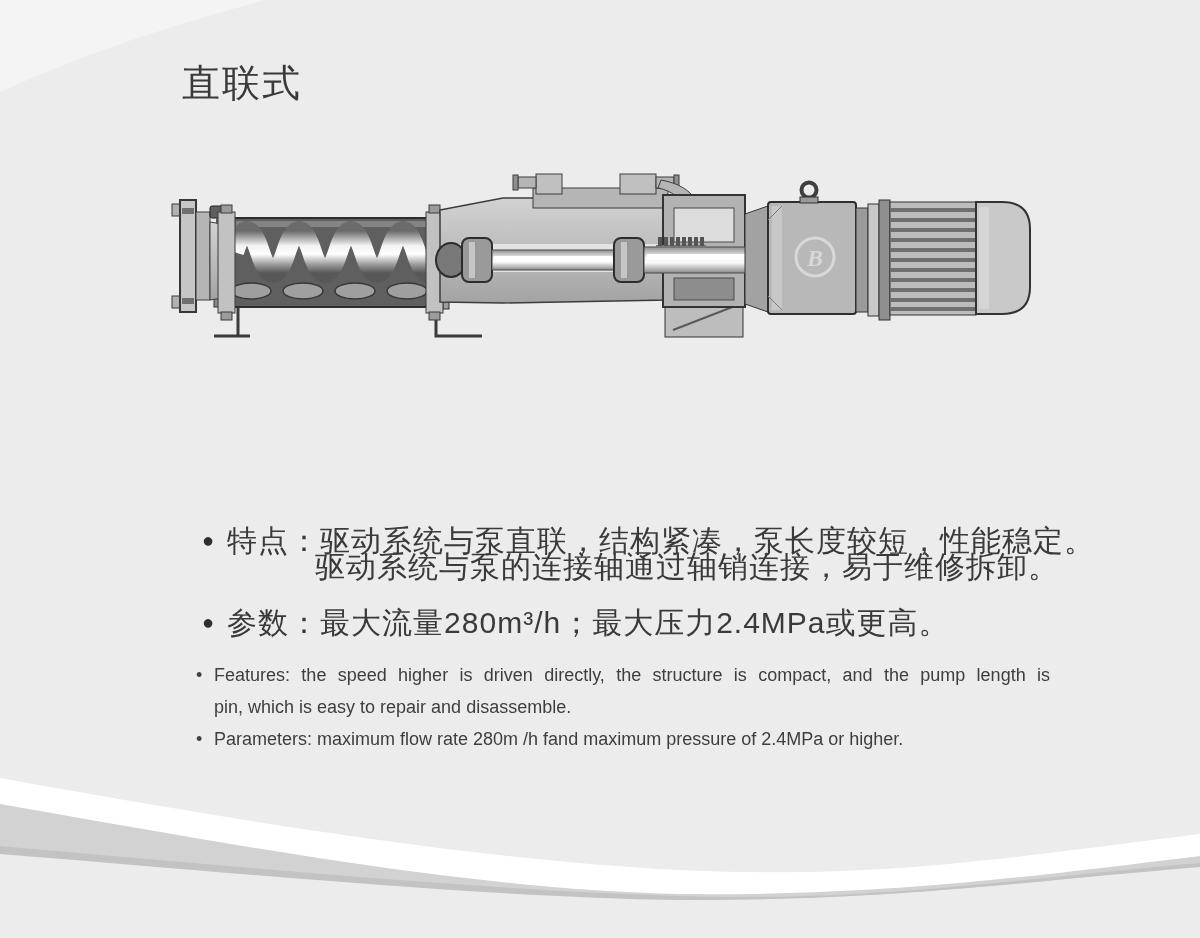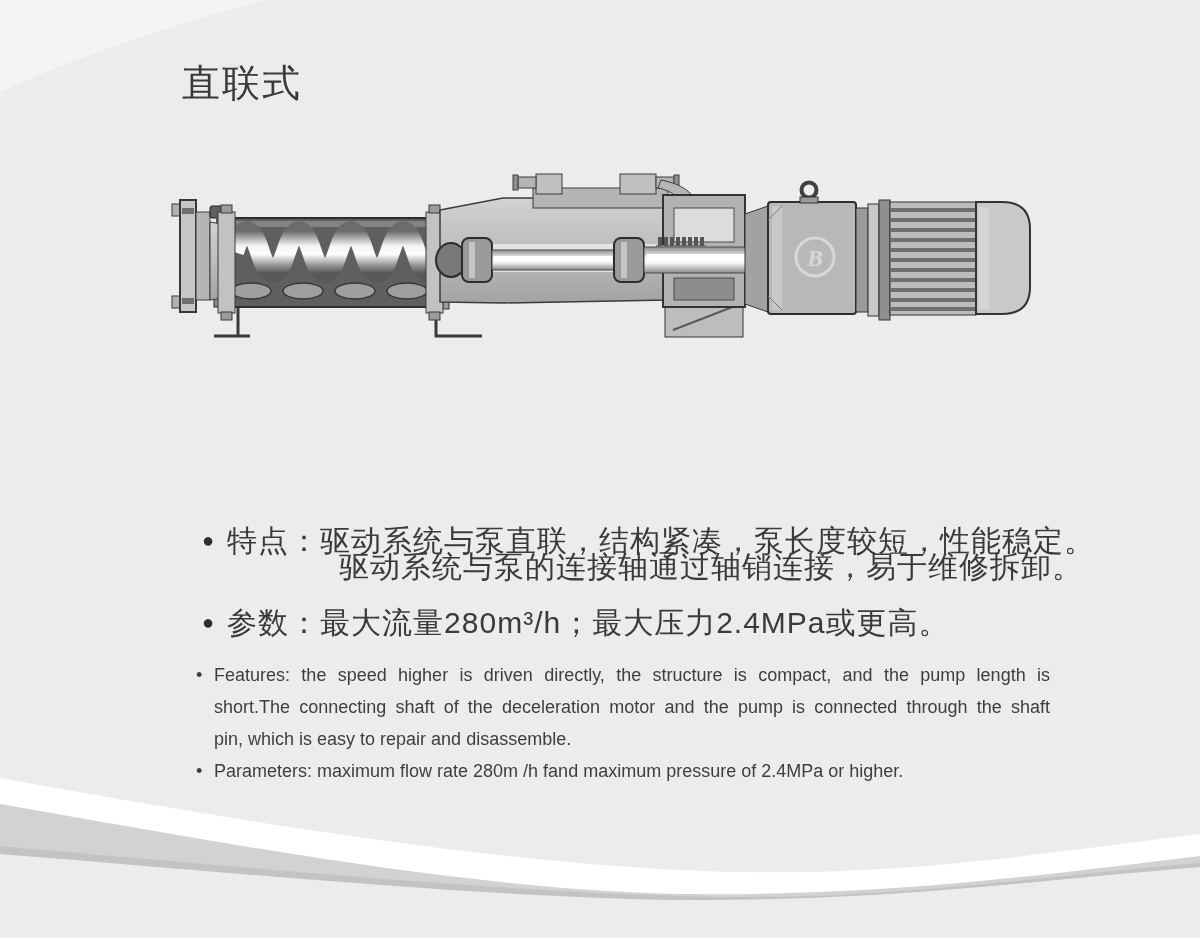--- a/index.html
+++ b/index.html
@@ -16,21 +16,21 @@
     font-size:38px;font-weight:400;letter-spacing:2px;color:#3a3a3a;
   }
   .corner-wisp{position:absolute;left:0;top:0;}
   .pump-svg{position:absolute;left:168px;top:150px;}
   .cn-line{
     position:absolute;
     font-size:30px;color:#3a3a3a;letter-spacing:1px;
     white-space:nowrap;
   }
   .cn-1{left:202px;top:481px;margin-top:40px;}
-  .cn-2{left:315px;top:547px;margin-left:24px;}
+  .cn-2{left:315px;top:547px;}
   .cn-3{left:202px;top:603px;}
   .cn-bullet{
     display:inline-block;
     font-size:20px;vertical-align:4px;margin-right:12px;color:#2f2f2f;
   }
   .en-block{
     position:absolute;left:196px;top:659px;width:854px;
     font-size:18px;line-height:32px;color:#3e3e3e;
   }
   .en-line{position:relative;padding-left:18px;}
@@ -201,23 +201,20 @@
   <span>驱动系统与泵的连接轴通过轴销连接，易于维修拆卸。</span>
 </div>
 <div class="cn-line cn-3">
   <span class="cn-bullet">●</span><span>参数：</span><span>最大流量280m³/h；最大压力2.4MPa或更高。</span>
 </div>
 
 <div class="en-block">
   <div class="en-line en-just">
     <span class="en-bullet">•</span><span>Features: the speed higher is driven directly, the structure is compact, and the pump length is</span>
   </div>
-  <div class="en-line en-just">
-    <span>short.The connecting shaft of the deceleration motor and the pump is connected through the shaft</span>
-  </div>
   <div class="en-line">
     <span>pin, which is easy to repair and disassemble.</span>
   </div>
   <div class="en-line">
     <span class="en-bullet">•</span><span>Parameters: maximum flow rate 280m /h fand maximum pressure of 2.4MPa or higher.</span>
   </div>
 </div>
 
 <svg class="bottom-waves" width="1200" height="170" viewBox="0 0 1200 170">
   <path d="M0,30 C250,80 480,112 680,122 S1020,104 1200,88 L1200,97

